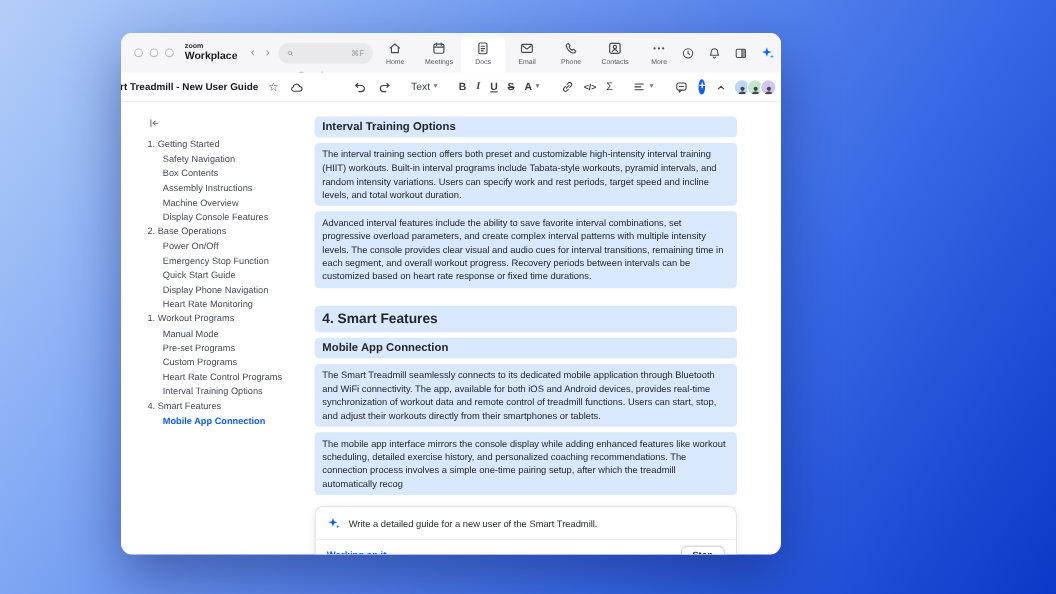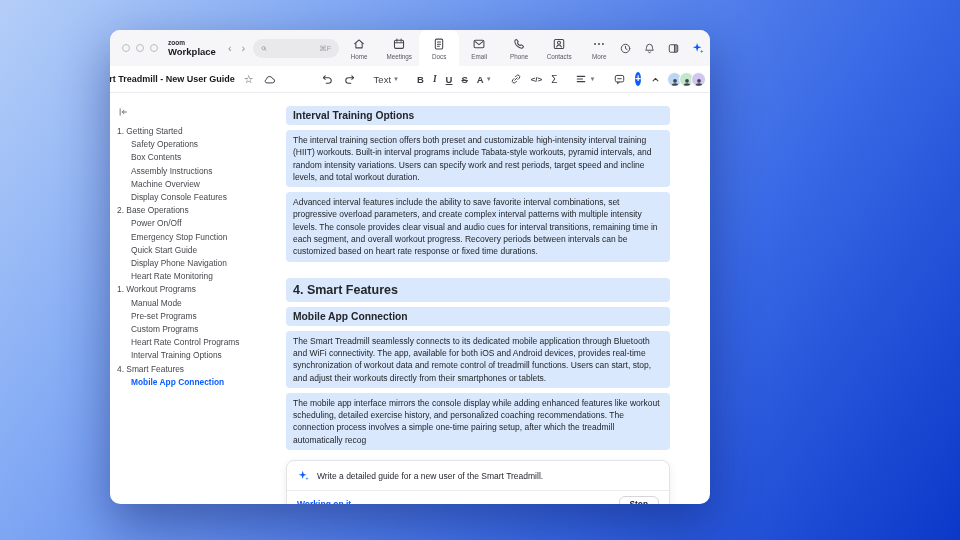--- a/index.html
+++ b/index.html
@@ -47,21 +47,21 @@
   .plusbtn { width:14px; height:14px; border-radius:50%; background:#0b5cff; color:#fff; font-size:10px;
     display:flex; align-items:center; justify-content:center; font-weight:700; line-height:1; }
   .collabs { display:flex; margin-left:auto; }
   .collab { width:15px; height:15px; border-radius:50%; border:1.5px solid #fff; margin-left:-3px;
     display:flex; align-items:flex-end; justify-content:center; overflow:hidden; }
   .share-btn { display:flex; align-items:center; gap:4px; border:1px solid #d4d5d9; border-radius:12px;
     padding:14px 9px; font-size:8.5px; font-weight:700; color:#1f2227; background:#fff; cursor:pointer; }
 
   
   .body { flex:1; display:flex; padding-top:13px; overflow:hidden; }
-  .outline { width:170px; padding-left:7px; flex-shrink:0; }
+  .outline { width:170px; padding-left:24px; flex-shrink:0; }
   .collapse-btn { color:#6f7artificial378; margin-bottom:7px; color:#6f7378; cursor:pointer; width:14px; }
   .o-item { font-size:8.4px; color:#45484e; line-height:13.2px; white-space:nowrap; cursor:pointer; }
   .o-item.lvl2 { padding-left:14px; }
   .o-item.active { color:#0b5cff; font-weight:700; }
 
   .content { width:384px; margin-left:6px; }
   .block { border-radius:4px; padding:4px 7px; margin-bottom:5px; color:#23262b; cursor:text; }
   .block.h1 { font-size:12.5px; font-weight:700; margin-top:16px; padding:5px 7px; }
   .block.h2 { font-size:10.3px; font-weight:700; }
   .block.p  { font-size:8.5px; line-height:12.3px; }
@@ -320,21 +320,21 @@
       <div class="outline">
         <div class="collapse-btn">
           <svg class="ic" width="12" height="12" viewBox="0 0 16 16" fill="none" stroke="currentColor" stroke-width="1.3" stroke-linecap="round" stroke-linejoin="round">
               <path d="M4.2 3.8v8.4"></path>
               <path d="M12.6 8H7"></path>
               <path d="M9.4 5.6 7 8l2.4 2.4"></path>
             </svg>
         </div>
         <div id="outline-list">
             <div class="o-item lvl1">1. Getting Started</div>
-            <div class="o-item lvl2">Safety Operations</div>
+            <div class="o-item lvl2">Safety Navigation</div>
             <div class="o-item lvl2">Box Contents</div>
             <div class="o-item lvl2">Assembly Instructions</div>
             <div class="o-item lvl2">Machine Overview</div>
             <div class="o-item lvl2">Display Console Features</div>
             <div class="o-item lvl1">2. Base Operations</div>
             <div class="o-item lvl2">Power On/Off</div>
             <div class="o-item lvl2">Emergency Stop Function</div>
             <div class="o-item lvl2">Quick Start Guide</div>
             <div class="o-item lvl2">Display Phone Navigation</div>
             <div class="o-item lvl2">Heart Rate Monitoring</div>

